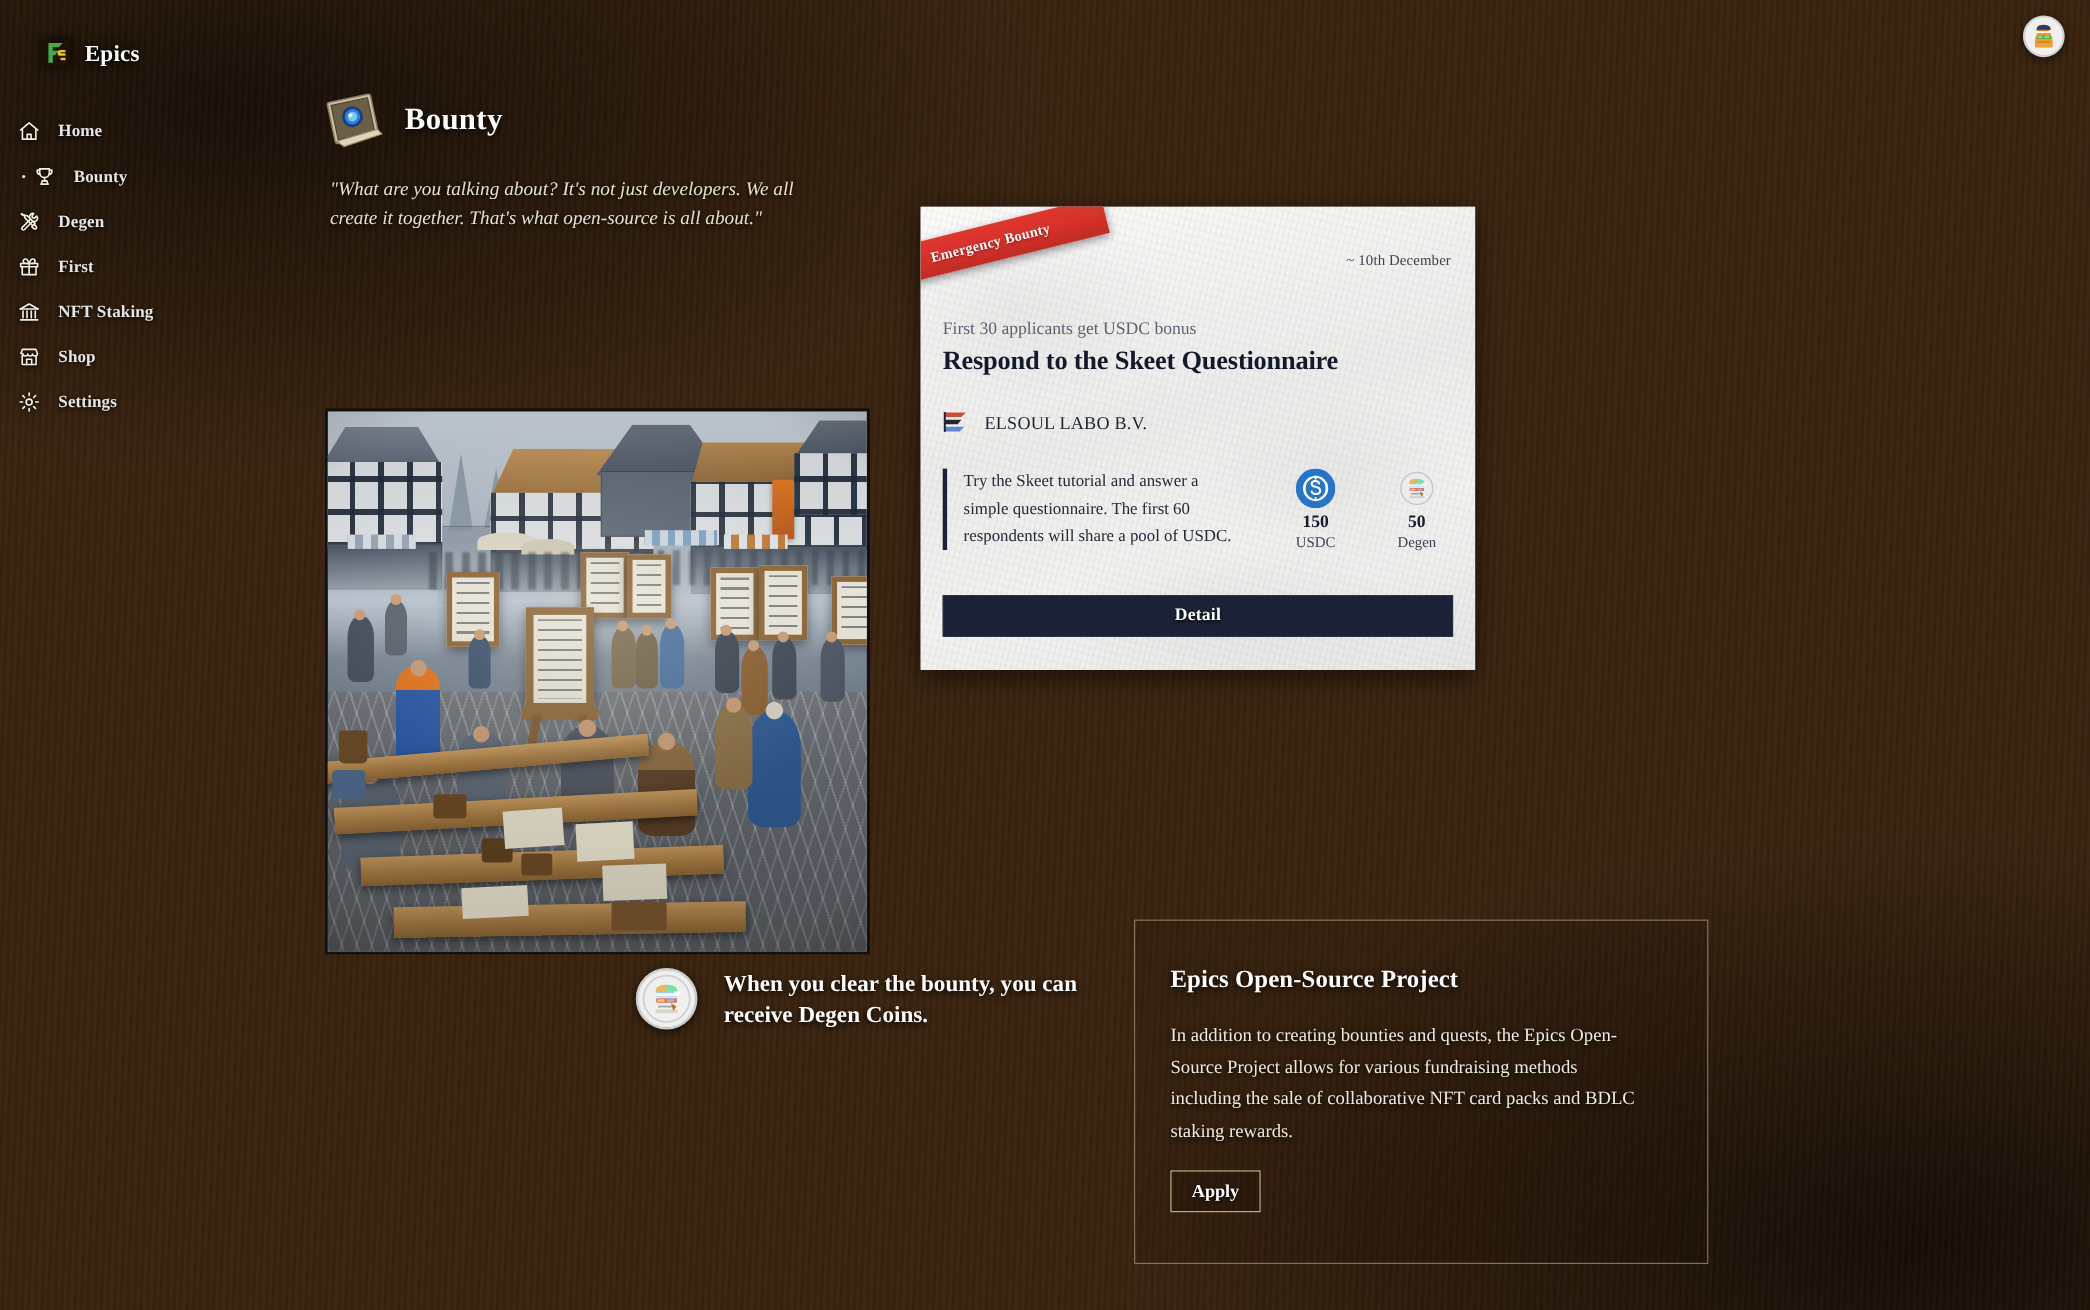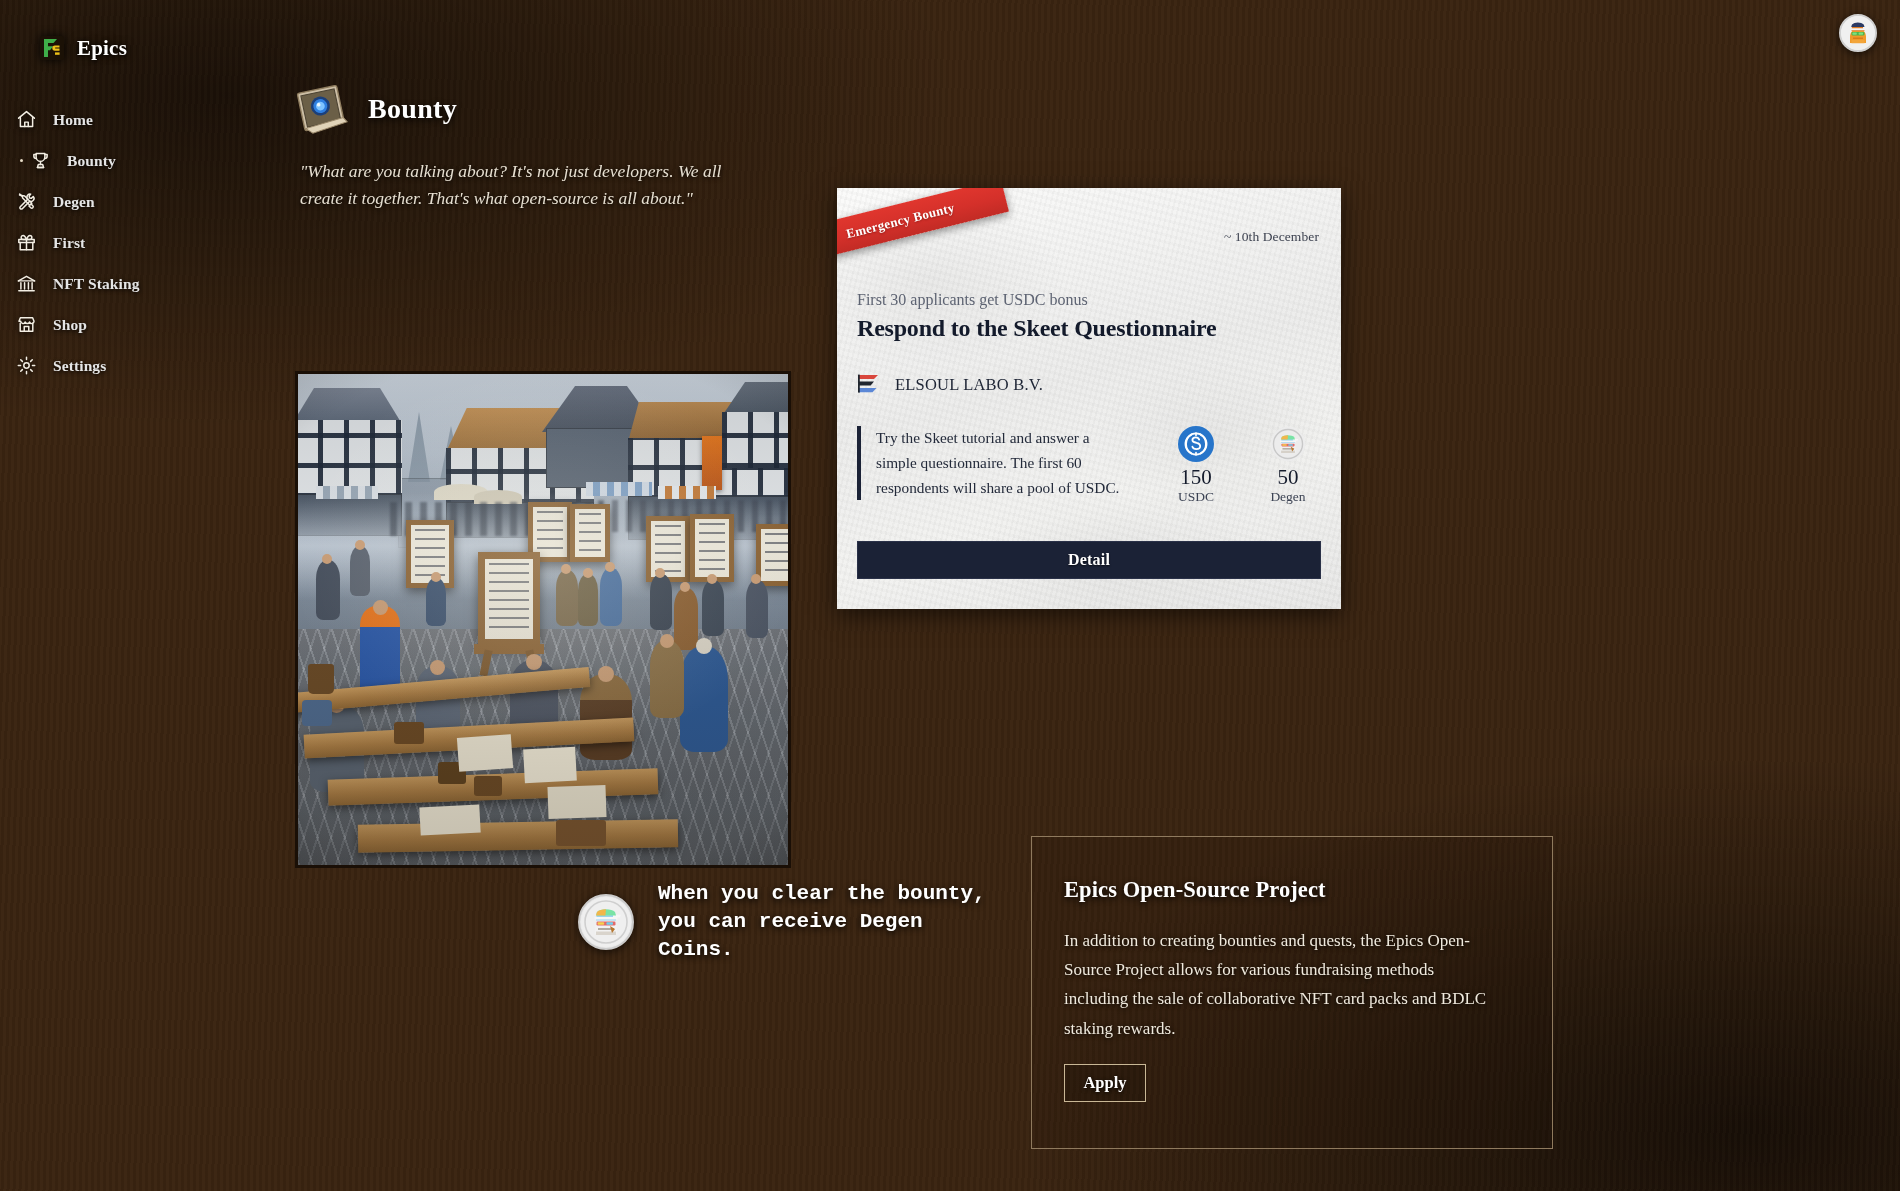--- a/index.html
+++ b/index.html
@@ -268,21 +268,20 @@
       radial-gradient(ellipse 120% 100% at 50% 50%, rgba(0,0,0,0) 55%, rgba(0,0,0,0.45) 100%);
   }
 
   
   #degen-note {
     position: absolute;
     left: 298px; top: 880px;
     display: flex;
     align-items: center;
     gap: 24px;
-    font-family: Liberation Mono, monospace;
   }
   .coin-big {
     width: 56px; height: 56px;
     border-radius: 50%;
     flex: none;
     background: radial-gradient(circle at 35% 28%, #ffffff 0%, #f2f2f2 45%, #d8d8d8 78%, #bdbdbd 100%);
     border: 2px solid #cbcbcb;
     box-shadow: 0 2px 8px rgba(0,0,0,0.65), inset 0 0 0 3px #e9e9e9, inset 0 0 0 4px #c9c9c9;
     position: relative;
     overflow: hidden;
@@ -384,22 +383,22 @@
     gap: 36px;
   }
   .reward { width: 56px; text-align: center; }
   .reward-icon {
     width: 36px; height: 36px;
     margin: 0 auto 6px;
     border-radius: 50%;
   }
   .reward-amt {
     color: #141b2c;
-    font-size: 21px;
-    font-weight: normal;
+    font-size: 16px;
+    font-weight: bold;
     line-height: 1.05;
   }
   .reward-name {
     color: #3b4253;
     font-size: 13.5px;
     margin-top: 1px;
   }
   #detail-btn {
     position: absolute;
     left: 20px; right: 20px; top: 353px;

